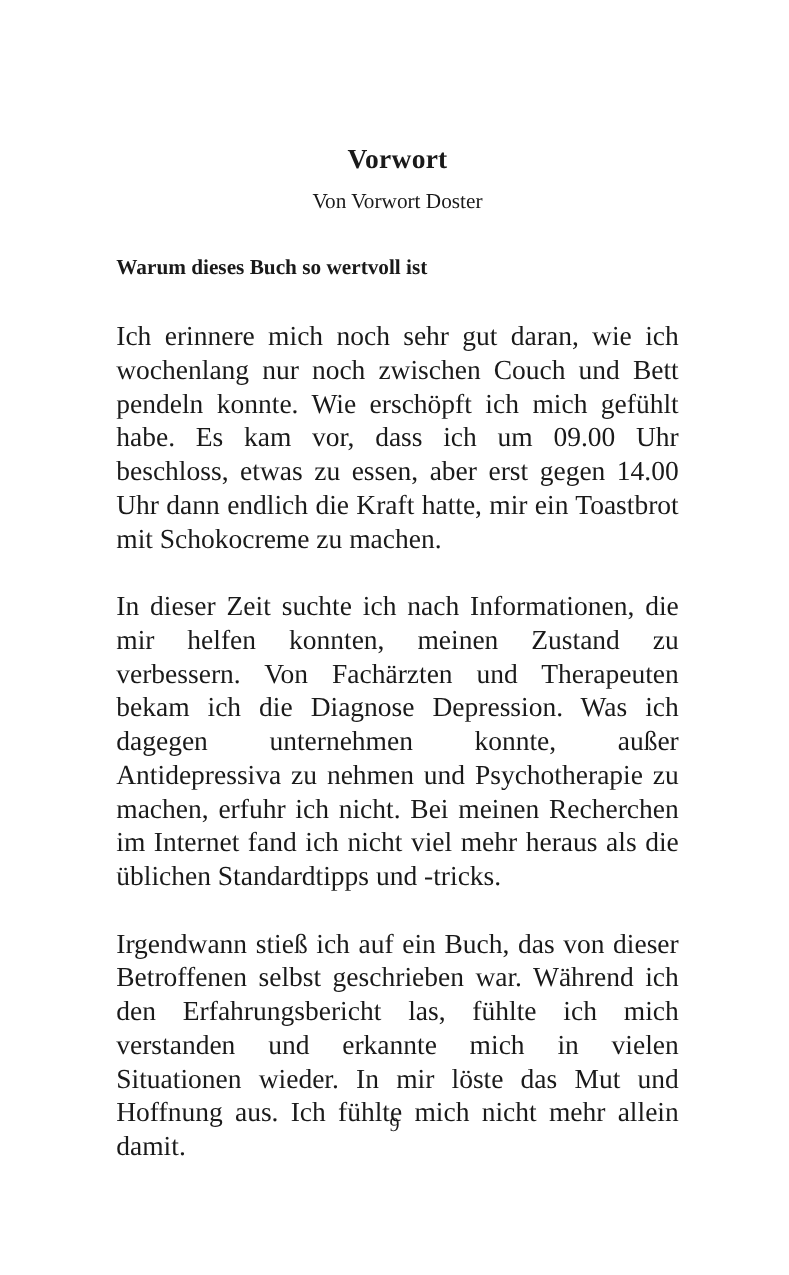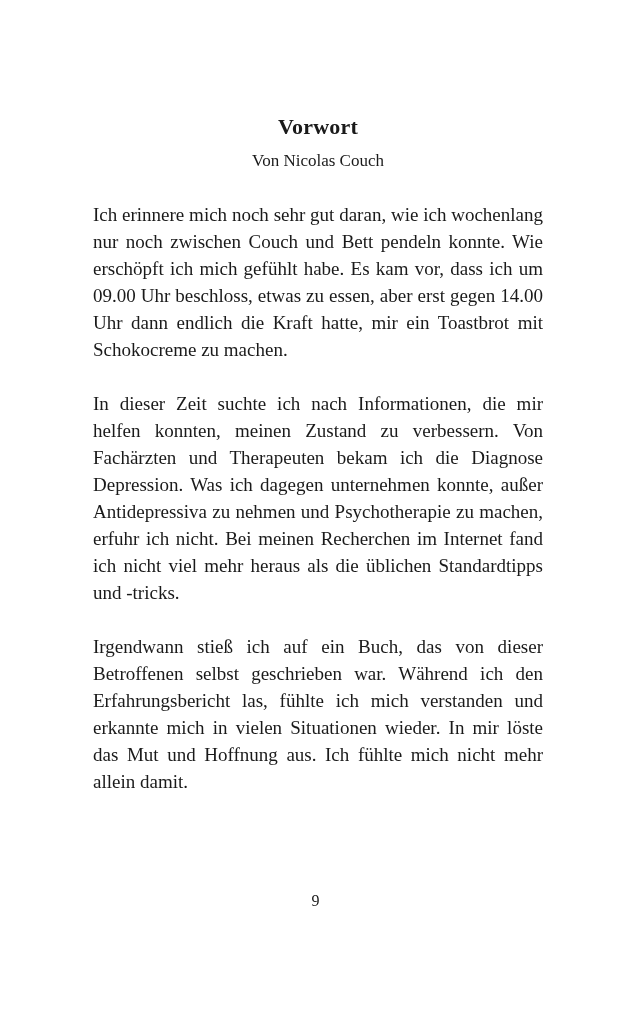--- a/index.html
+++ b/index.html
@@ -52,21 +52,21 @@
     padding-top: 31px;
     font-size: 17px;
     font-weight: bold;
     text-align: left;
     line-height: 1.35;
   }
 
   .body-paragraph {
     margin: 0;
     padding-top: 27px;
-    font-size: 19px;
+    font-size: 22px;
     line-height: 27px;
     text-align: justify;
     text-justify: inter-word;
     hyphens: manual;
   }
 
   .body-paragraph.first {
     padding-top: 29px;
   }
 
@@ -83,22 +83,23 @@
 </style>
 </head>
 <body>
 
 <div class="page">
 
   <div class="content">
 
     <h1 class="chapter-title">Vorwort</h1>
 
-    <p class="chapter-byline">Von Nicolas Couch</p>
+    <p class="chapter-byline">Von Vorwort Doster</p>
 
+    <h2 class="section-heading">Warum dieses Buch so wertvoll ist</h2>
 
     <p class="body-paragraph first">Ich erinnere mich noch sehr gut daran, wie ich wochenlang nur noch zwischen Couch und Bett pendeln konnte. Wie erschöpft ich mich gefühlt habe. Es kam vor, dass ich um 09.00 Uhr beschloss, etwas zu essen, aber erst gegen 14.00 Uhr dann endlich die Kraft hatte, mir ein Toastbrot mit Schokocreme zu machen.</p>
 
     <p class="body-paragraph">In dieser Zeit suchte ich nach Informationen, die mir helfen konnten, meinen Zustand zu verbessern. Von Fachärzten und Therapeuten bekam ich die Diagnose Depression. Was ich dagegen unternehmen konnte, außer Antidepressiva zu nehmen und Psychotherapie zu machen, erfuhr ich nicht. Bei meinen Recherchen im Internet fand ich nicht viel mehr heraus als die üblichen Standardtipps und -tricks.</p>
 
     <p class="body-paragraph">Irgendwann stieß ich auf ein Buch, das von dieser Betroffenen selbst geschrieben war. Während ich den Erfahrungsbericht las, fühlte ich mich verstanden und erkannte mich in vielen Situationen wieder. In mir löste das Mut und Hoffnung aus. Ich fühlte mich nicht mehr allein damit.</p>
 
   </div>
 
   <div class="page-number">9</div>

